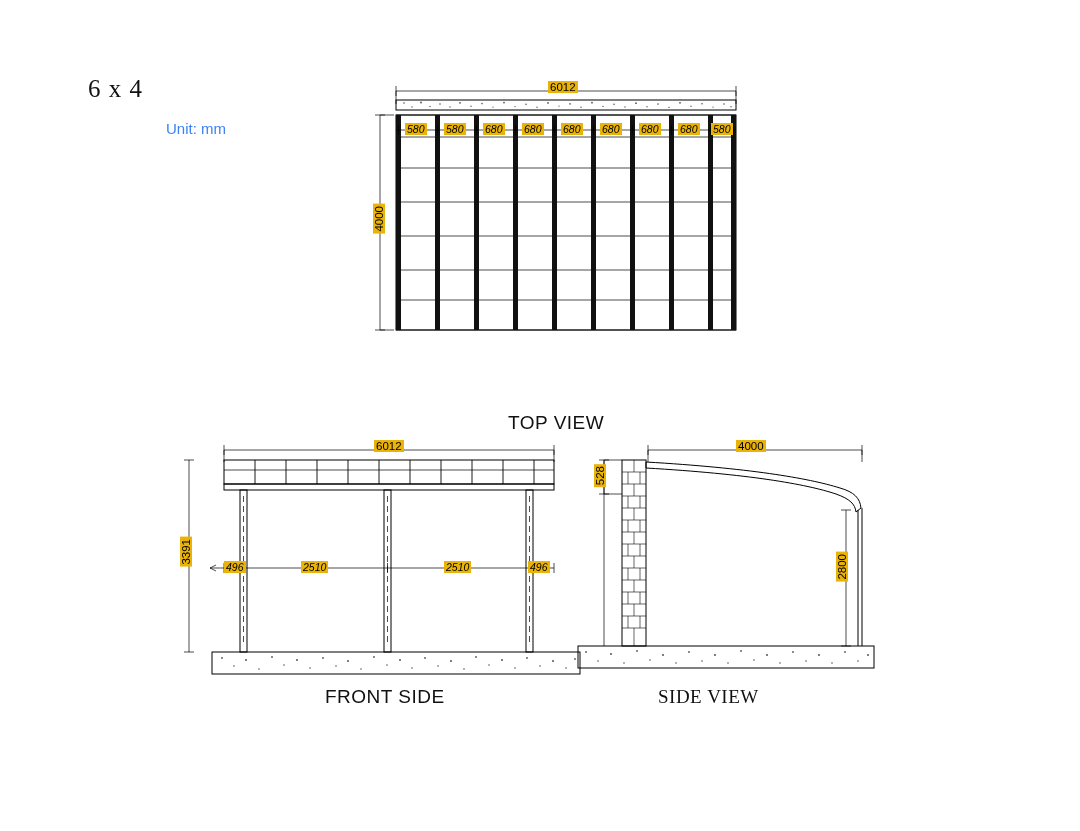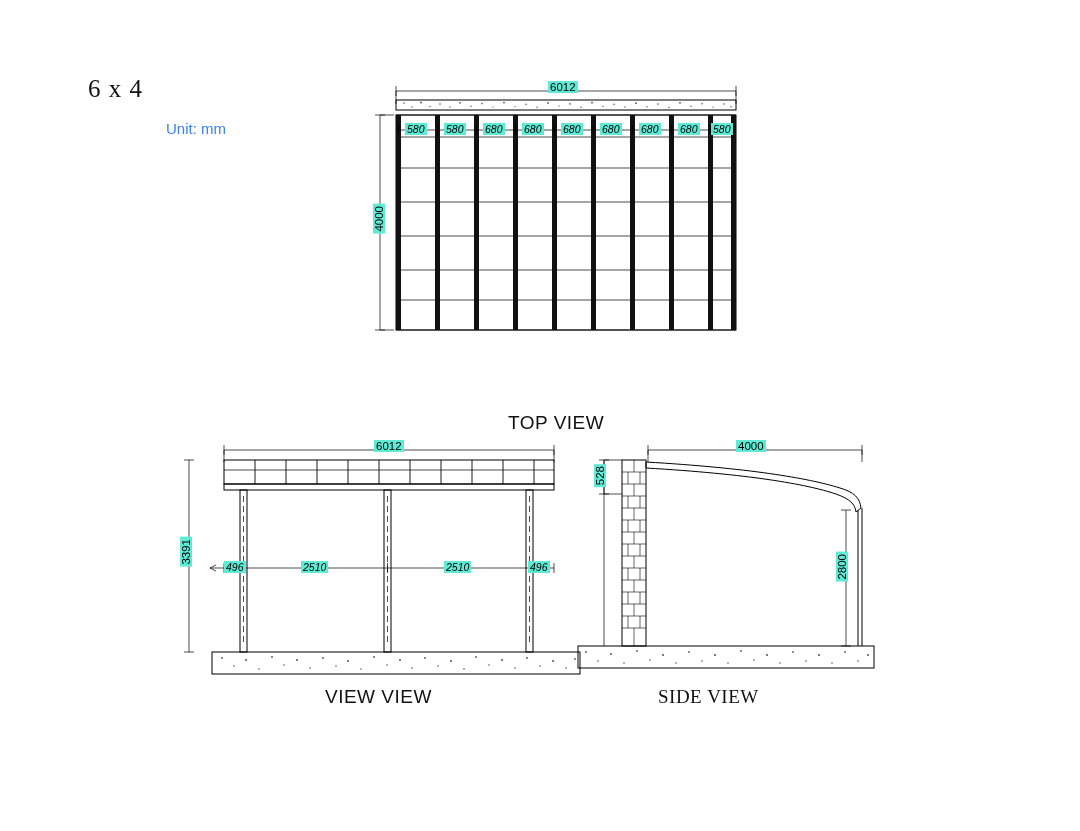--- a/index.html
+++ b/index.html
@@ -33,21 +33,21 @@
   }
   .view-caption {
     font-size: 19px;
     color: #111;
     letter-spacing: 0.5px;
     white-space: nowrap;
   }
   .dim {
     font-size: 11.5px;
     color: #000;
-    background: #5eead4;
+    background: #eab308;
     padding: 0 2px;
     white-space: nowrap;
     line-height: 12px;
   }
   .dim.v {
     writing-mode: vertical-rl;
     transform: rotate(180deg);
     padding: 2px 0;
   }
   .dim-sm { font-size: 10.5px; font-style: italic; }
@@ -272,21 +272,21 @@
   </svg>
 
   <div class="abs dim" style="left:178px; top:8px;">6012</div>
   <div class="abs dim dim-sm" style="left:28px; top:129px;">496</div>
   <div class="abs dim dim-sm" style="left:105px; top:129px;">2510</div>
   <div class="abs dim dim-sm" style="left:248px; top:129px;">2510</div>
   <div class="abs dim dim-sm" style="left:332px; top:129px;">496</div>
   <div class="abs dim v" style="left:-16px; top:105px;">3391</div>
 </div>
 
-<div class="abs view-caption" style="left:325px; top:686px;">VIEW VIEW</div>
+<div class="abs view-caption" style="left:325px; top:686px;">FRONT SIDE</div>
 
 <div class="abs" style="left:578px; top:432px; width:300px; height:250px;">
   <svg width="300" height="250" viewBox="0 0 300 250">
 
     <g>
       <line class="ln-t" x1="70" y1="18" x2="284" y2="18"></line>
       <line class="ln-t" x1="70" y1="13" x2="70" y2="23"></line>
       <line class="ln-t" x1="284" y1="13" x2="284" y2="23"></line>
       <line class="ln-t" x1="70" y1="18" x2="70" y2="30"></line>
       <line class="ln-t" x1="284" y1="18" x2="284" y2="30"></line>

